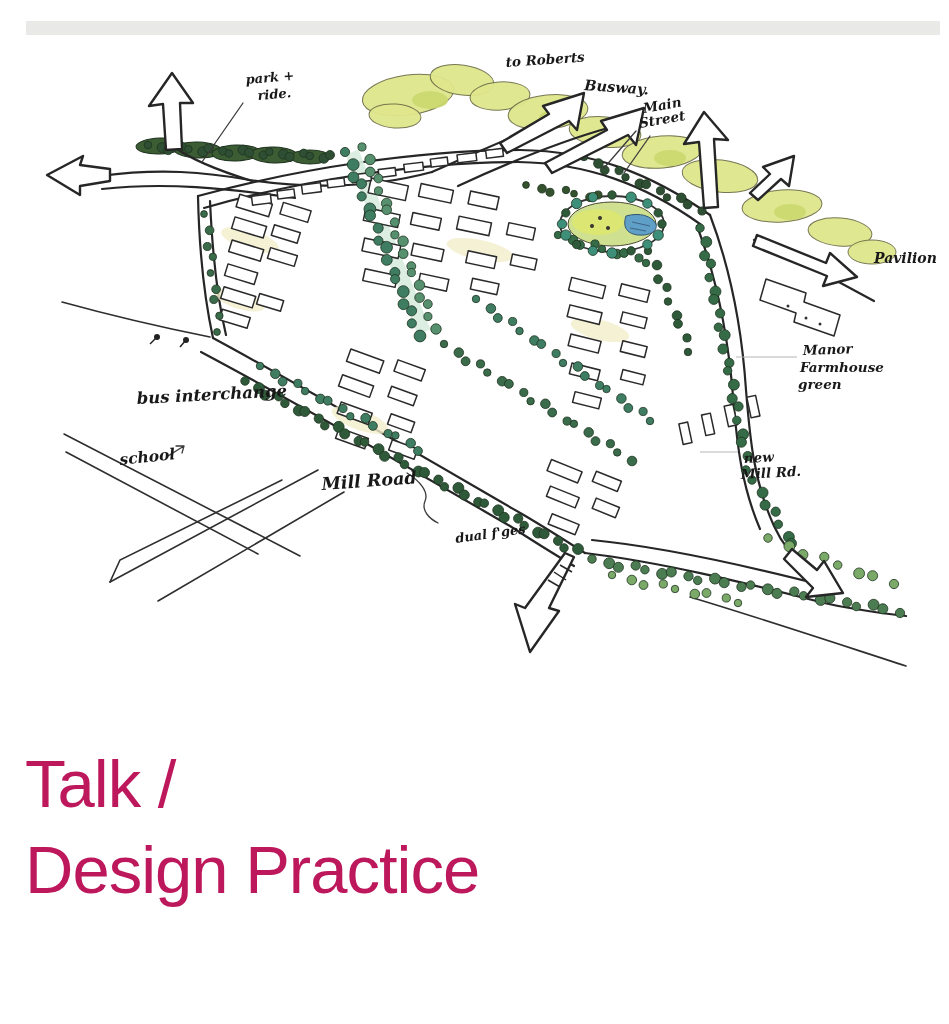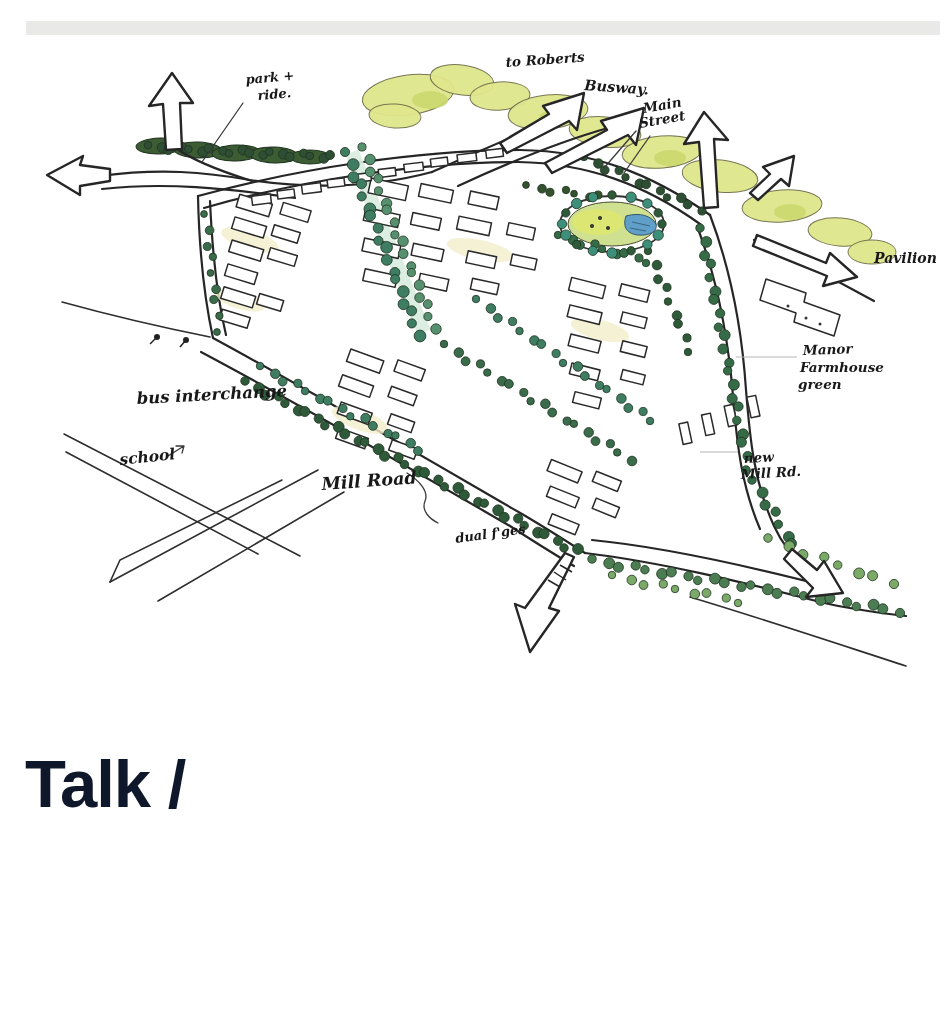--- a/index.html
+++ b/index.html
@@ -11,21 +11,21 @@
   .road-thin{stroke:#2e2e2e;stroke-width:1.6;fill:none;stroke-linecap:round;}
   .arrow{fill:#ffffff;stroke:#262626;stroke-width:2.4;stroke-linejoin:round;}
   .bld{fill:#ffffff;stroke:#2a2a2a;stroke-width:1.5;stroke-linejoin:round;}
   .leader{stroke:#3a3a3a;stroke-width:1.3;fill:none;stroke-linecap:round;}
   .leader-faint{stroke:#b5b5b5;stroke-width:1;fill:none;}
   .canopy{fill:#dfe68c;stroke:#70704a;stroke-width:1;opacity:0.95;}
   .canopy2{fill:#cbd86e;stroke:none;opacity:0.9;}
   .hedge{fill:#3c5c33;stroke:#1f3320;stroke-width:1;}
   .tint{fill:#f3eecb;opacity:0.8;stroke:none;}
   .hand{font-family:"DejaVu Serif",serif;font-style:italic;font-weight:bold;fill:#181818;}
-  .title{position:absolute;left:25px;top:741px;width:905px;color:#0f172a;font-weight:bold;
+  .title{position:absolute;left:25px;top:741px;width:905px;color:#be185d;font-weight:normal;
          font-size:67px;line-height:86px;letter-spacing:-1px;
          font-family:"Liberation Sans",sans-serif;}
 </style>
 </head>
 <body>
 
 <div class="page">
 
   <div class="topbar"></div>
 
@@ -505,15 +505,16 @@
       <text class="hand" x="741" y="479" font-size="13.5" transform="rotate(-3 741 479)">Mill Rd.</text>
       <text class="hand" x="137" y="404" font-size="16.5" transform="rotate(-3 137 404)">bus interchange</text>
       <text class="hand" x="120" y="465" font-size="15.5" transform="rotate(-6 120 465)">school</text>
       <text class="hand" x="322" y="490" font-size="17.5" transform="rotate(-4 322 490)">Mill Road</text>
       <text class="hand" x="456" y="543" font-size="13" transform="rotate(-8 456 543)">dual f'ges</text>
     </g>
   </svg>
 
   <div class="title">
     <div>Talk /</div>
+    <div>Design Practice</div>
   </div>
 
 </div>
 
 </body></html>

